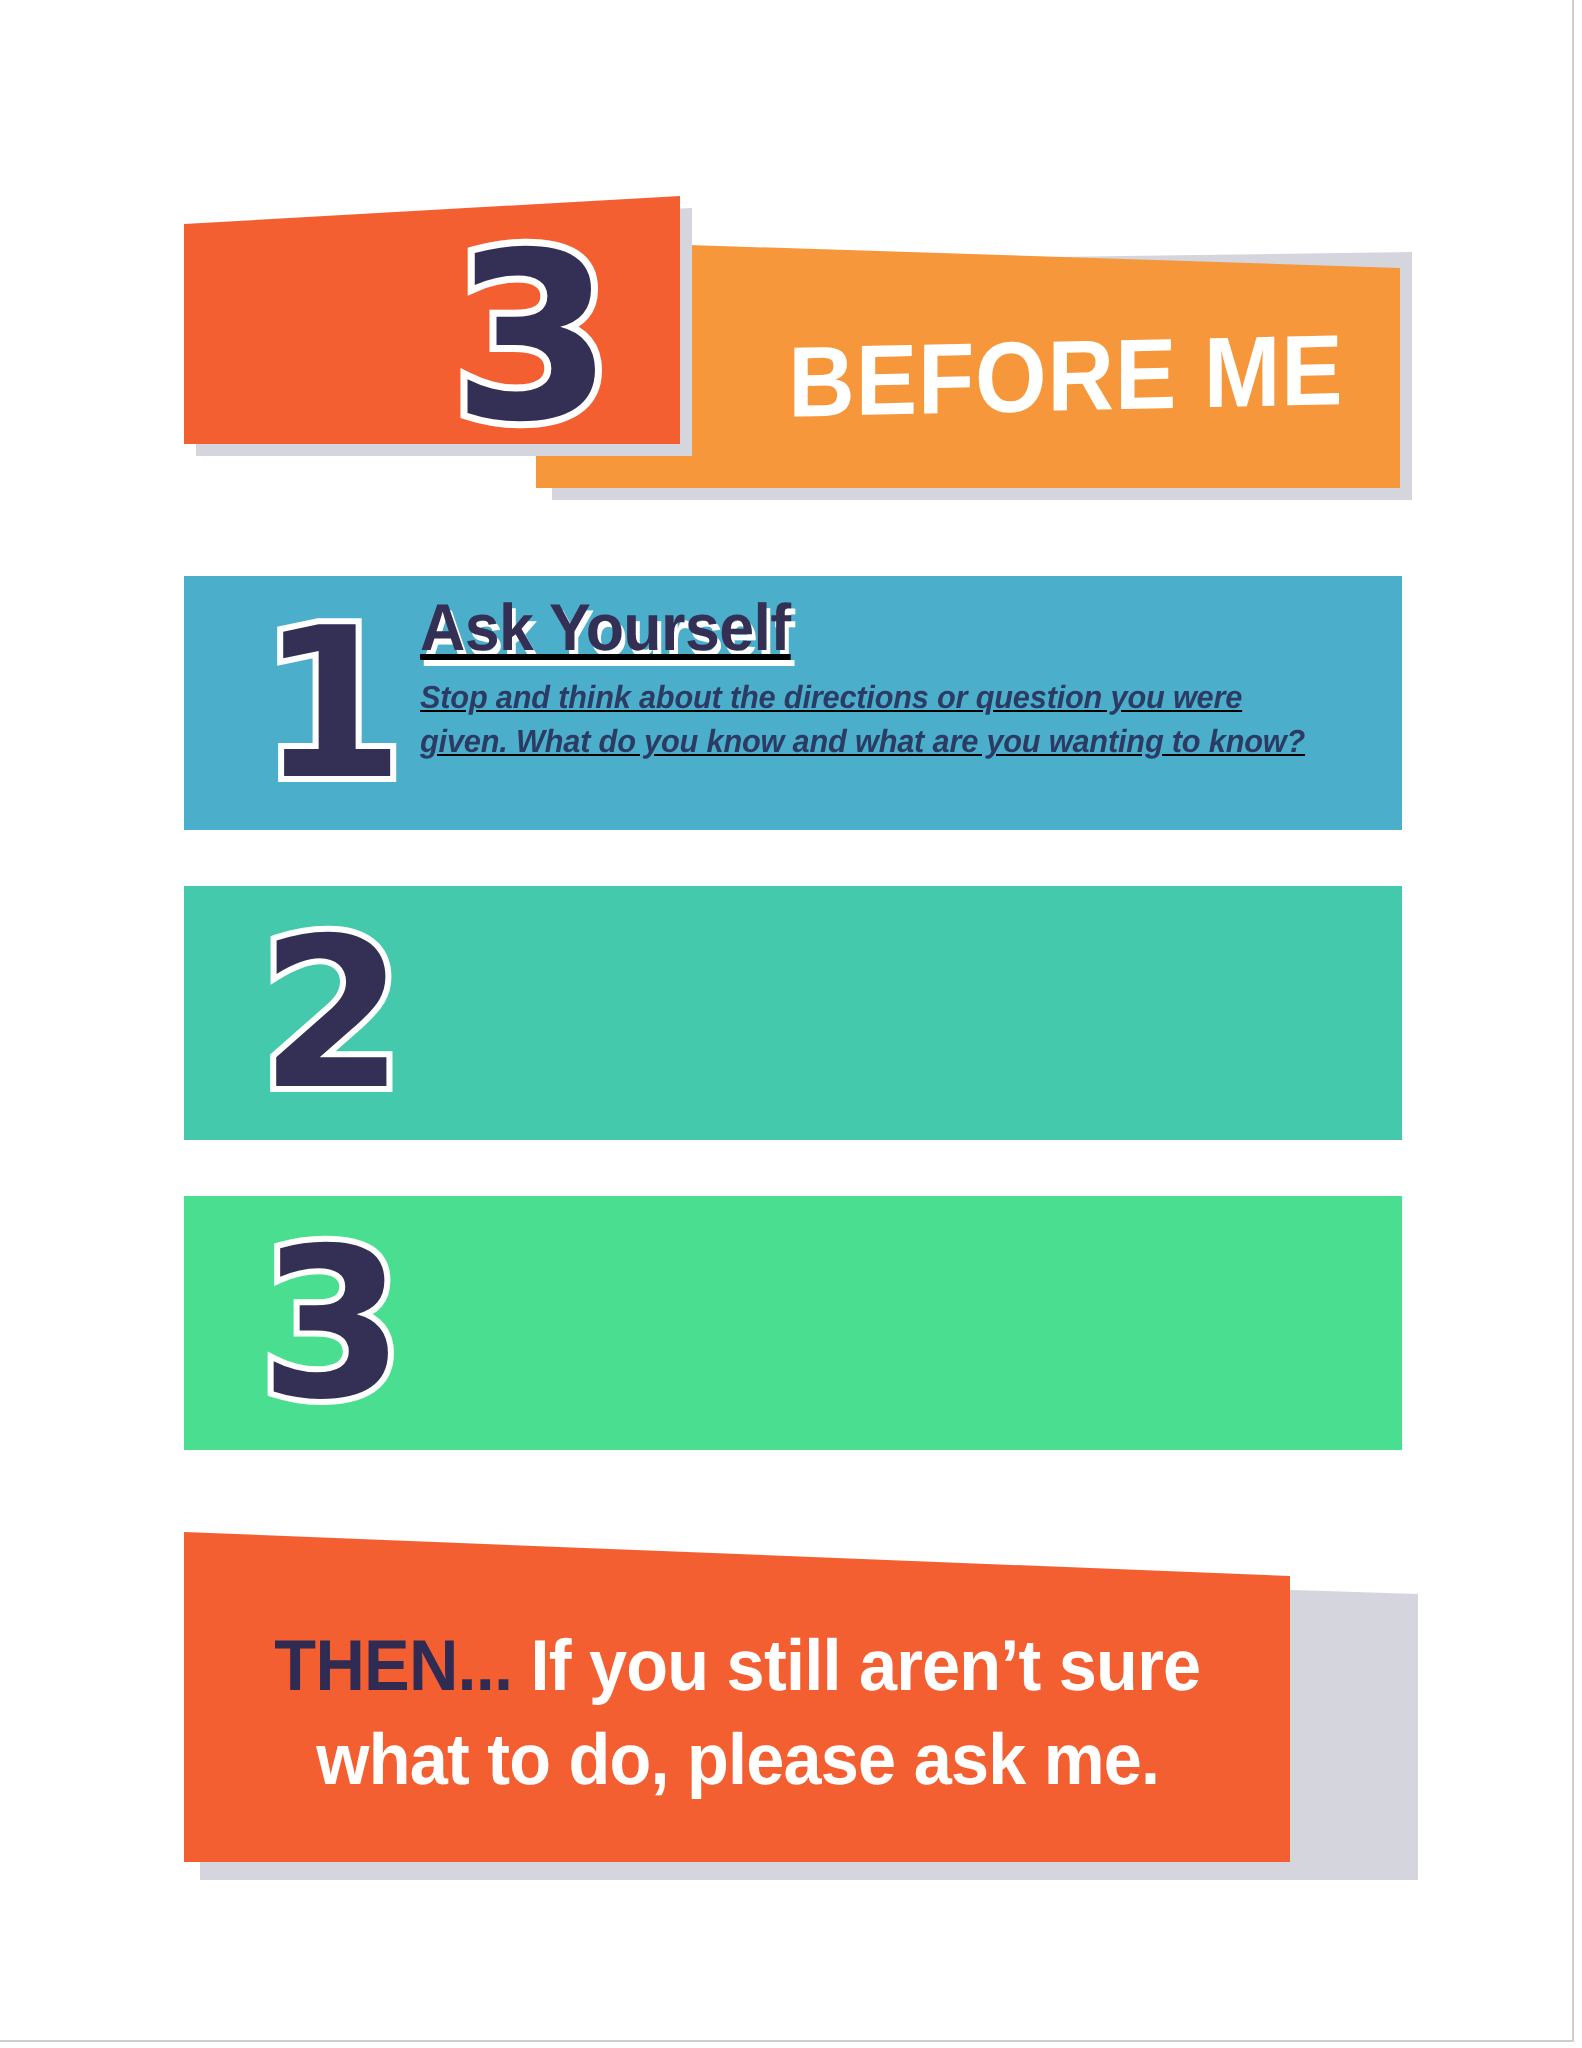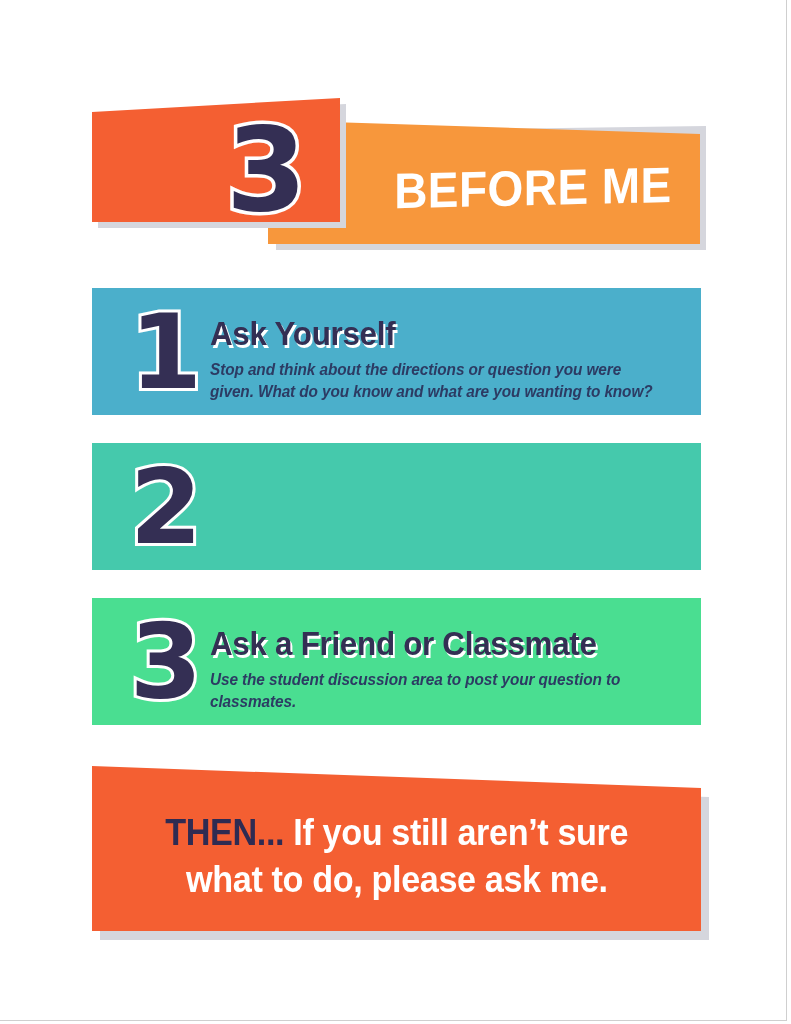--- a/index.html
+++ b/index.html
@@ -153,21 +153,22 @@
     -webkit-text-stroke: 6px #ffffff;
     paint-order: stroke fill;
     width: 96px;
     text-align: center;
   }
 
   .band-body {
     position: absolute;
     left: 118px;
     right: 14px;
-    top: 28px;
+    top: 8px;
+    text-decoration: underline;
   }
 
   .band-title {
     color: #342F54;
     font-family: "Liberation Sans", sans-serif;
     font-weight: bold;
     font-size: 33px;
     line-height: 1.08;
     letter-spacing: -0.3px;
     text-shadow: 2px 3px 0 #ffffff;
@@ -198,21 +199,21 @@
     width: 609px;
     height: 165px;
     background: #d5d6dd;
     clip-path: polygon(0 2px, 100% 22px, 100% 100%, 0 100%);
   }
 
   .footer-banner {
     position: absolute;
     left: 92px;
     top: 766px;
-    width: 609px;
+    width: 553px;
     height: 165px;
     background: #F45F32;
     clip-path: polygon(0 0, 100% 22px, 100% 100%, 0 100%);
     display: flex;
     flex-direction: column;
     align-items: center;
     justify-content: center;
     box-sizing: border-box;
     padding-top: 16px;
   }
@@ -263,24 +264,20 @@
       <div class="band-desc">Stop and think about the directions or question you were given.  What do you know and what are you wanting to know?</div>
     </div>
   </div>
 
   <div class="band band-2">
     <span class="band-num">2</span>
   </div>
 
   <div class="band band-3">
     <span class="band-num">3</span>
-    <div class="band-body">
-      <div class="band-title">Ask a Friend or Classmate</div>
-      <div class="band-desc">Use the student discussion area to post your question to classmates.</div>
-    </div>
   </div>
 
   <div class="footer-shadow"></div>
 
   <div class="footer-banner">
     <div class="footer-line">
       <span class="footer-then">THEN...</span><span>&nbsp;</span><span>If you still aren’t sure</span>
     </div>
     <div class="footer-line">what to do, please ask me.</div>
   </div>

